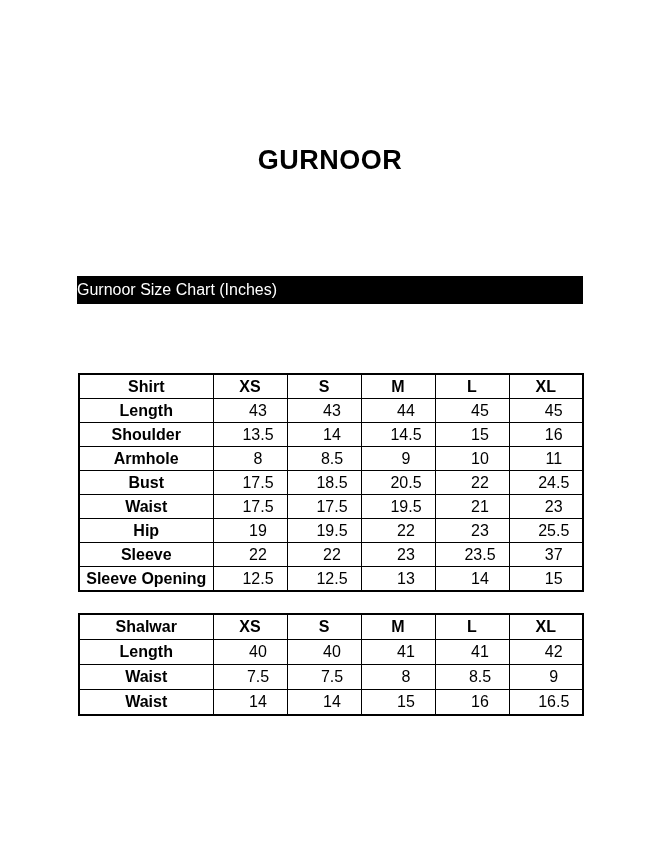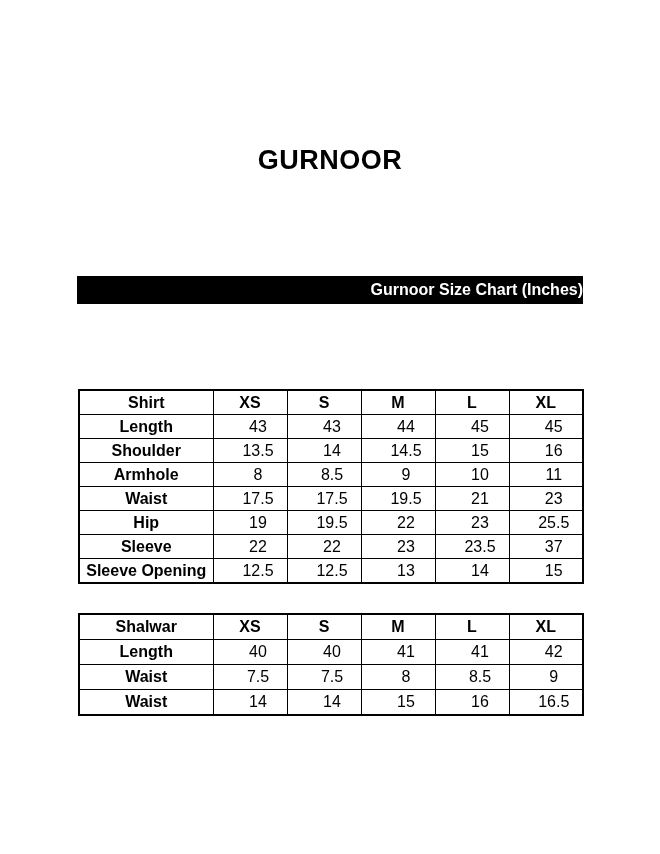--- a/index.html
+++ b/index.html
@@ -27,33 +27,33 @@
   .banner {
     position: absolute;
     top: 276px;
     left: 77px;
     width: 506px;
     height: 28px;
     background: #000000;
     color: #ffffff;
     display: flex;
     align-items: center;
-    justify-content: flex-end;
-    font-weight: 700;
+    justify-content: flex-start;
+    font-weight: 400;
     font-size: 16px;
   }
   .size-table {
     position: absolute;
     left: 78px;
     width: 504px;
     border-collapse: collapse;
     table-layout: fixed;
     border: 2px solid #000000;
   }
-  #table-shirt { top: 389px; }
+  #table-shirt { top: 373px; }
   #table-shalwar { top: 613px; }
   .size-table th, .size-table td {
     border: 1px solid #000000;
     text-align: center;
     vertical-align: middle;
     padding: 0;
     height: 23px;
     font-size: 16px;
     line-height: 1;
     white-space: nowrap;
@@ -112,20 +112,28 @@
         </tr>
         <tr>
           <th>Armhole</th>
           <td>8</td>
           <td>8.5</td>
           <td>9</td>
           <td>10</td>
           <td>11</td>
         </tr>
         <tr>
+          <th>Bust</th>
+          <td>17.5</td>
+          <td>18.5</td>
+          <td>20.5</td>
+          <td>22</td>
+          <td>24.5</td>
+        </tr>
+        <tr>
           <th>Waist</th>
           <td>17.5</td>
           <td>17.5</td>
           <td>19.5</td>
           <td>21</td>
           <td>23</td>
         </tr>
         <tr>
           <th>Hip</th>
           <td>19</td>

